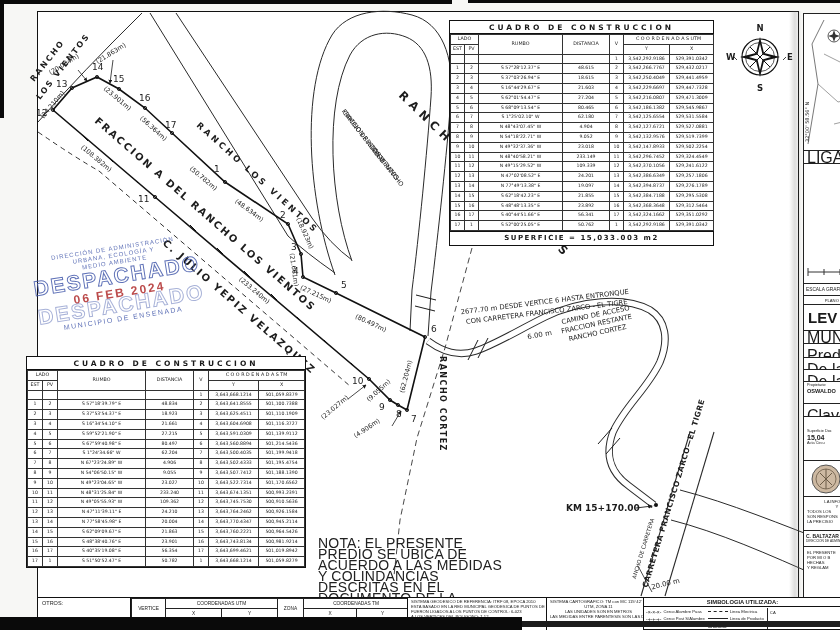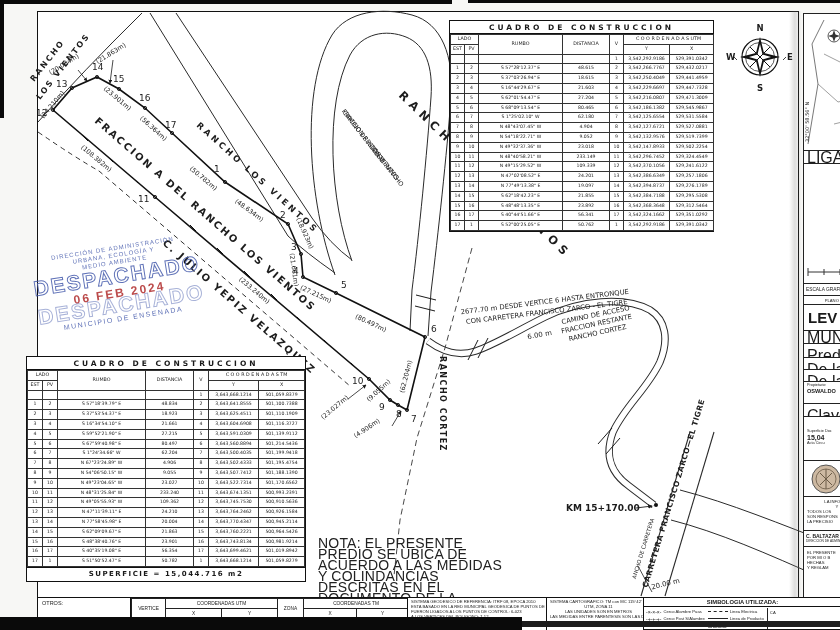--- a/index.html
+++ b/index.html
@@ -399,20 +399,21 @@
           <td>17</td>
           <td>1</td>
           <td>S 52°00'25.05" E</td>
           <td>50.762</td>
           <td>1</td>
           <td>3,542,292.9186</td>
           <td>529,391.0342</td>
         </tr>
       </tbody>
   </table>
+  <div class="csup">SUPERFICIE = 15,033.003 m2</div>
 </div>
 
 <div class="abs ctable" style="left:26px;top:356px;width:278px">
   <div class="ctitle">CUADRO DE CONSTRUCCION</div>
   <table>
     <colgroup>
         <col style="width:15px">
         <col style="width:15px">
         <col style="width:88px">
         <col style="width:48px">
@@ -593,21 +594,20 @@
           <td>17</td>
           <td>1</td>
           <td>S 51°50'52.47" E</td>
           <td>50.782</td>
           <td>1</td>
           <td>3,643,668.1214</td>
           <td>501,059.8279</td>
         </tr>
       </tbody>
   </table>
-  <div class="csup">SUPERFICIE = 15,044.716 m2</div>
 </div>
 
 <div class="abs nota">NOTA: EL PRESENTE PREDIO SE UBICA DE ACUERDO A LAS MEDIDAS Y COLINDANCIAS DESCRITAS EN EL DOCUMENTO DE LA PROPIEDAD.</div>
 
 <div class="abs stamp">
   <div class="s1">DIRECCIÓN DE ADMINISTRACIÓN</div>
   <div class="s1">URBANA, ECOLOGÍA Y</div>
   <div class="s1">MEDIO AMBIENTE</div>
   <div class="big">DESPACHADO</div>
   <div class="date">06 FEB 2024</div>

